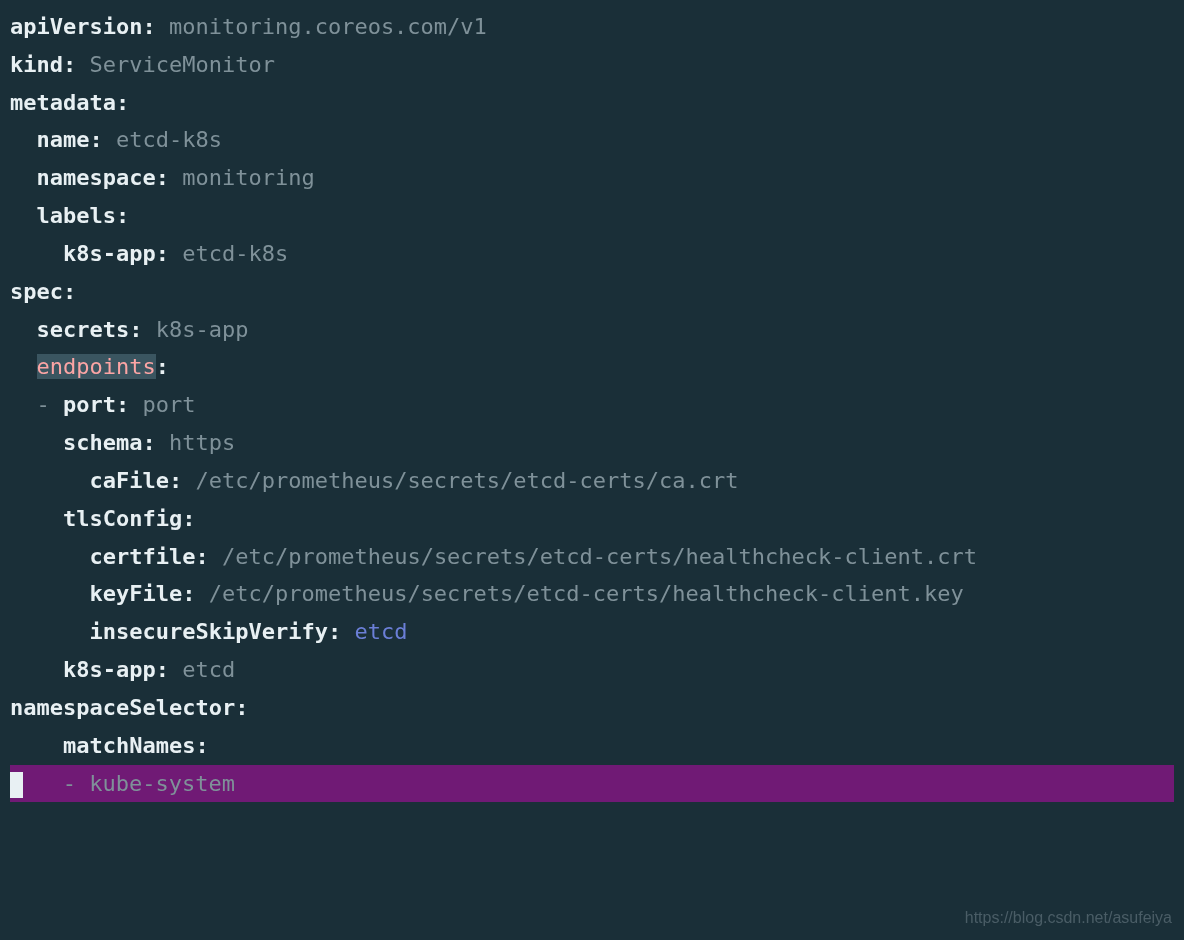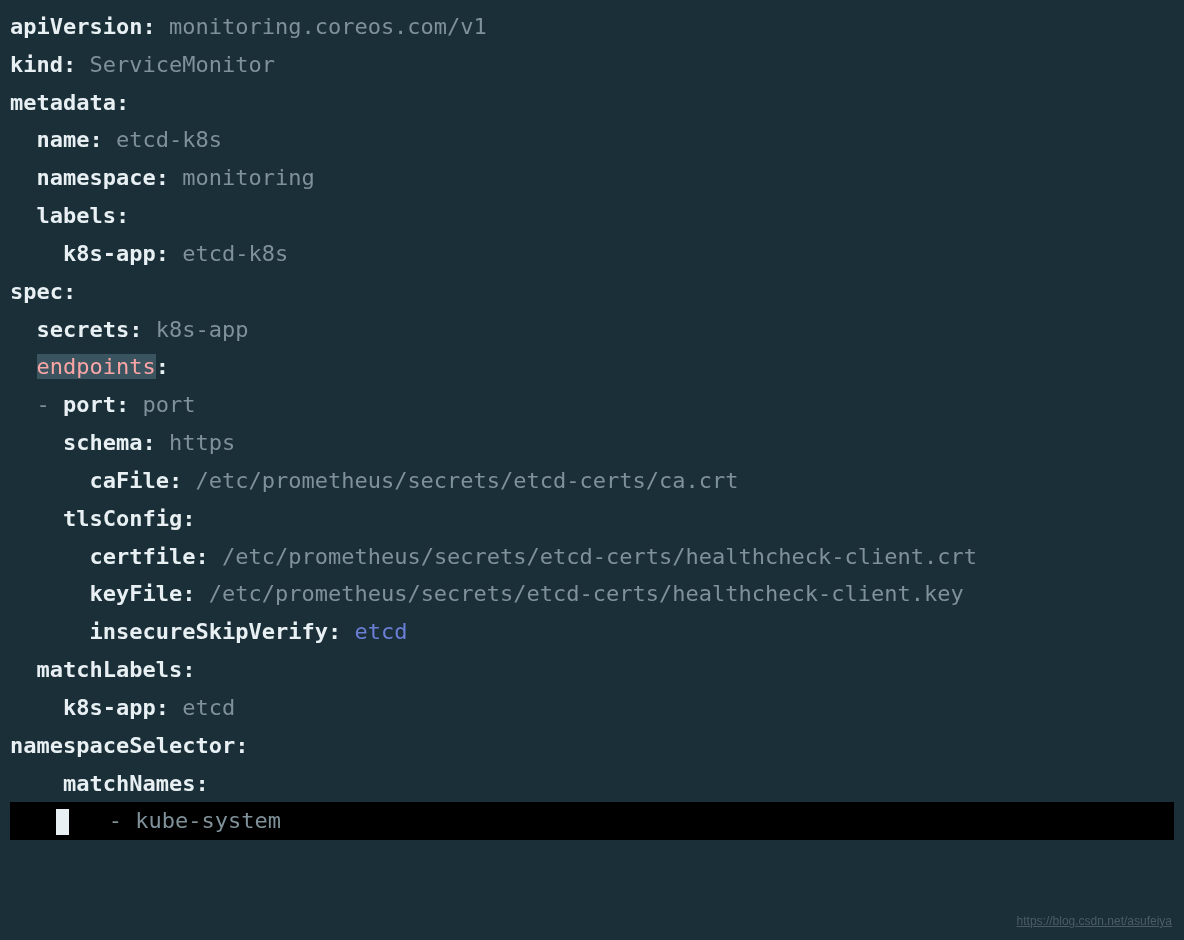--- a/index.html
+++ b/index.html
@@ -34,40 +34,38 @@
     color: #7f9199;
   }
   .bool {
     color: #6b7fd7;
   }
   .highlight {
     background: #3a5560;
     color: #fca5a5;
   }
   .cursor-line {
-    background: #000000;
+    background: #701a75;
     display: block;
     width: 100%;
-    padding-left: 46px;
   }
   .cursor-block {
     background: #e8f0f3;
     width: 13px;
     height: 26px;
     display: inline-block;
     vertical-align: middle;
   }
   .watermark {
     position: absolute;
     bottom: 8px;
     right: 12px;
-    font-size: 12px;
+    font-size: 16px;
     color: #4a5d66;
     font-family: Arial, sans-serif;
-    text-decoration: underline;
   }
 </style>
 </head>
 <body>
 
 <div>
   <div class="line"><span class="key">apiVersion:</span> <span class="val">monitoring.coreos.com/v1</span></div>
   <div class="line"><span class="key">kind:</span> <span class="val">ServiceMonitor</span></div>
   <div class="line"><span class="key">metadata:</span></div>
   <div class="line">  <span class="key">name:</span> <span class="val">etcd-k8s</span></div>
@@ -77,20 +75,19 @@
   <div class="line"><span class="key">spec:</span></div>
   <div class="line">  <span class="key">secrets:</span> <span class="val">k8s-app</span></div>
   <div class="line">  <span class="highlight">endpoints</span><span class="key">:</span></div>
   <div class="line">  <span class="dash">-</span> <span class="key">port:</span> <span class="val">port</span></div>
   <div class="line">    <span class="key">schema:</span> <span class="val">https</span></div>
   <div class="line">      <span class="key">caFile:</span> <span class="val">/etc/prometheus/secrets/etcd-certs/ca.crt</span></div>
   <div class="line">    <span class="key">tlsConfig:</span></div>
   <div class="line">      <span class="key">certfile:</span> <span class="val">/etc/prometheus/secrets/etcd-certs/healthcheck-client.crt</span></div>
   <div class="line">      <span class="key">keyFile:</span> <span class="val">/etc/prometheus/secrets/etcd-certs/healthcheck-client.key</span></div>
   <div class="line">      <span class="key">insecureSkipVerify:</span> <span class="bool">etcd</span></div>
-  <div class="line">  <span class="key">matchLabels:</span></div>
   <div class="line">    <span class="key">k8s-app:</span> <span class="val">etcd</span></div>
   <div class="line"><span class="key">namespaceSelector:</span></div>
   <div class="line">    <span class="key">matchNames:</span></div>
   <div class="line cursor-line"><span class="cursor-block"></span>   <span class="dash">-</span> <span class="val">kube-system</span></div>
 </div>
 
 <div class="watermark">https://blog.csdn.net/asufeiya</div>
 
 </body></html>

